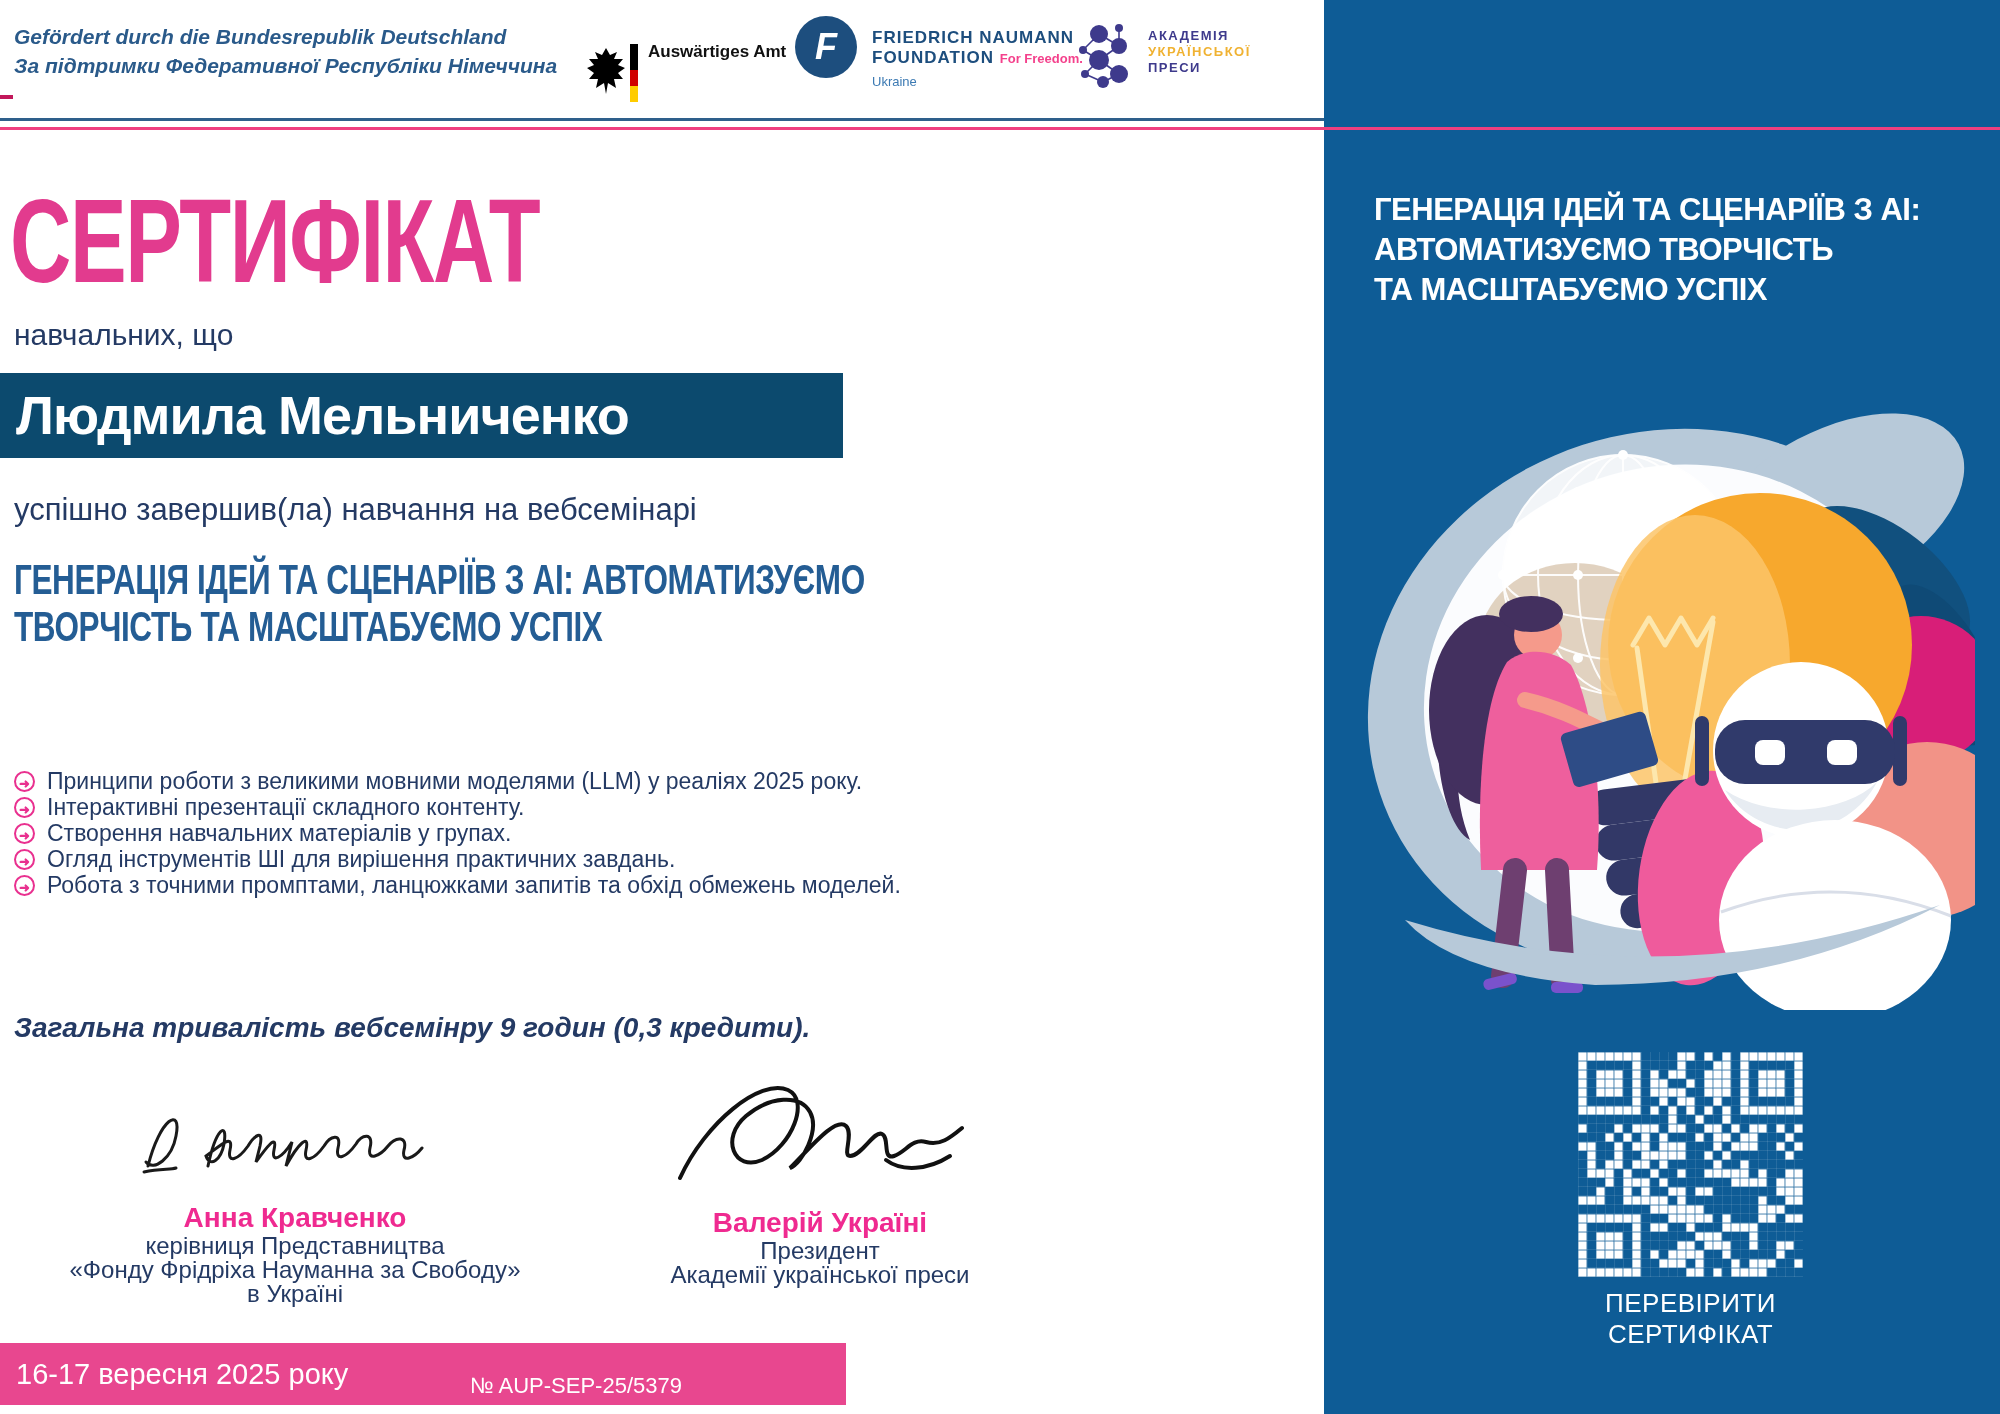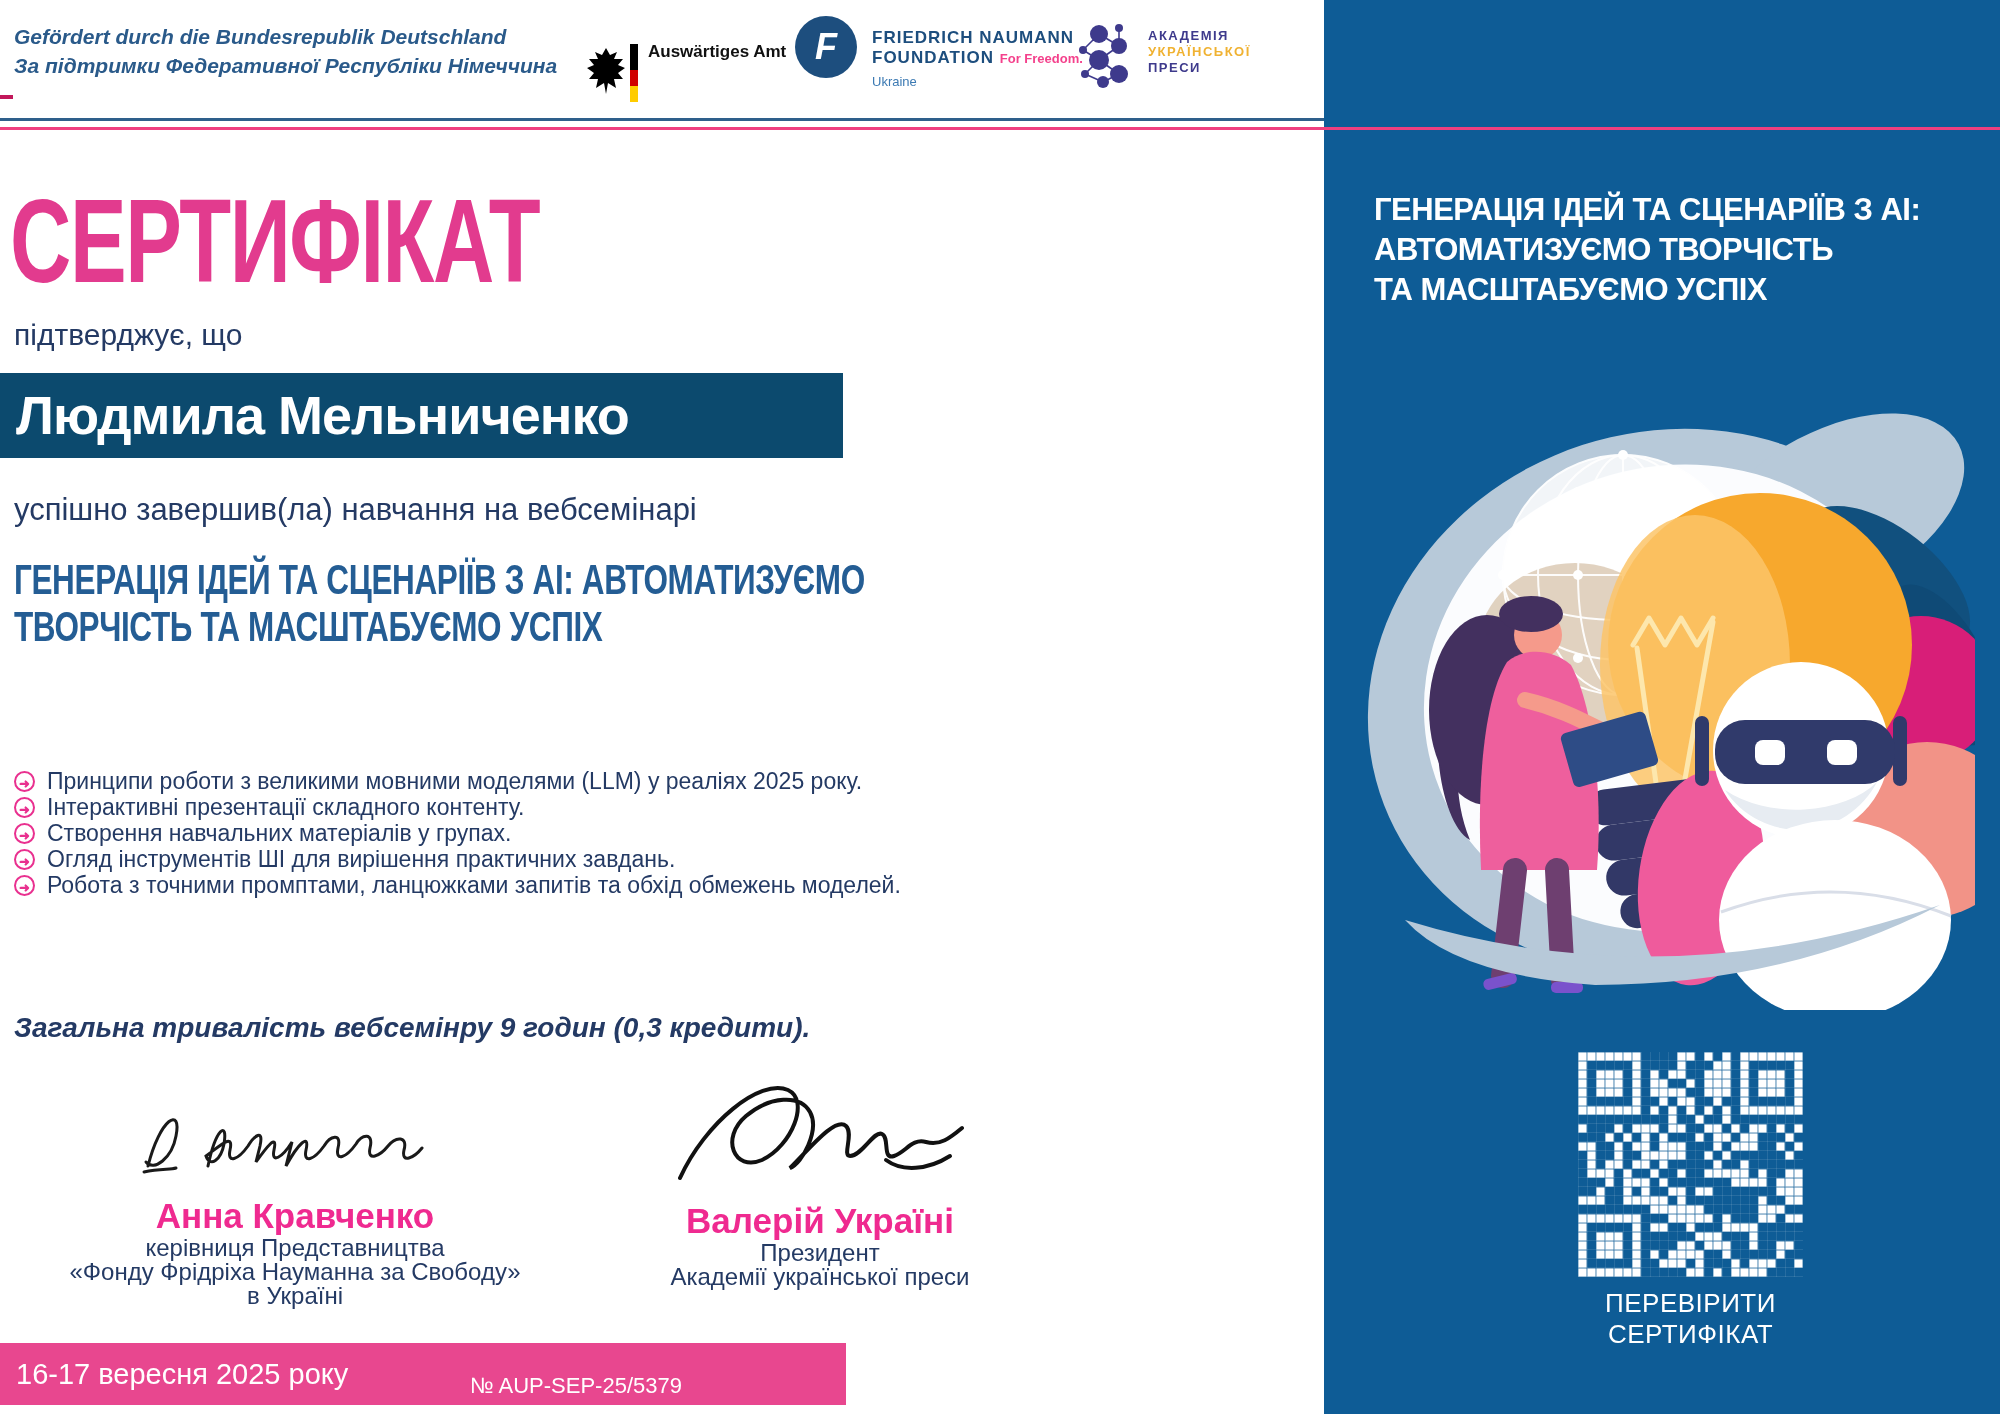--- a/index.html
+++ b/index.html
@@ -47,21 +47,21 @@
   .topic-icon{width:21px;height:21px;border:2.5px solid #e9308f;border-radius:50%;
               color:#e9308f;font-size:13px;line-height:21px;text-align:center;
               box-sizing:border-box;margin-right:12px;flex:0 0 auto;font-weight:bold;}
   .topic-text{font-size:23px;color:#243a64;white-space:nowrap;}
   .duration{left:14px;top:1012px;font-size:28px;font-style:italic;font-weight:600;color:#243a64;}
 
   
   .sig-block{text-align:center;}
   .sig-left{left:60px;top:1088px;width:470px;}
   .sig-right{left:595px;top:1068px;width:450px;}
-  .sig-name{font-size:35px;font-weight:bold;color:#ef2a90;margin-top:4px;}
+  .sig-name{font-size:28px;font-weight:bold;color:#ef2a90;margin-top:10px;}
   .sig-role{font-size:24px;color:#243a64;line-height:24px;}
 
   
   .bottom-bar{left:0;top:1343px;width:846px;height:62px;background:#e8478f;color:#fff;}
   .bb-date{left:16px;top:0;height:62px;line-height:62px;font-size:29px;}
   .bb-num{left:470px;top:12px;height:54px;line-height:62px;font-size:22px;}
 
   
   .right-panel{left:1324px;top:0;width:676px;height:1414px;background:#0e5c96;}
   .side-title{left:1374px;top:190px;width:626px;color:#fff;
@@ -131,21 +131,21 @@
     <div class="aup-c1">АКАДЕМІЯ</div>
     <div class="aup-c2">УКРАЇНСЬКОЇ</div>
     <div class="aup-c3">ПРЕСИ</div>
   </div>
 
   <div class="abs tick-pink"></div>
   <div class="abs rule-blue"></div>
   <div class="abs rule-pink"></div>
 
   <div class="abs cert-title">СЕРТИФІКАТ</div>
-  <div class="abs confirms">підтверджує, що</div>
+  <div class="abs confirms">навчальних, що</div>
 
   <div class="abs name-bar">
     <div class="abs name-text">Людмила Мельниченко</div>
   </div>
 
   <div class="abs completed">успішно завершив(ла) навчання на вебсемінарі</div>
 
   <div class="abs course-title">
     <div>ГЕНЕРАЦІЯ ІДЕЙ ТА СЦЕНАРІЇВ З АІ: АВТОМАТИЗУЄМО</div>
     <div>ТВОРЧІСТЬ ТА МАСШТАБУЄМО УСПІХ</div>

